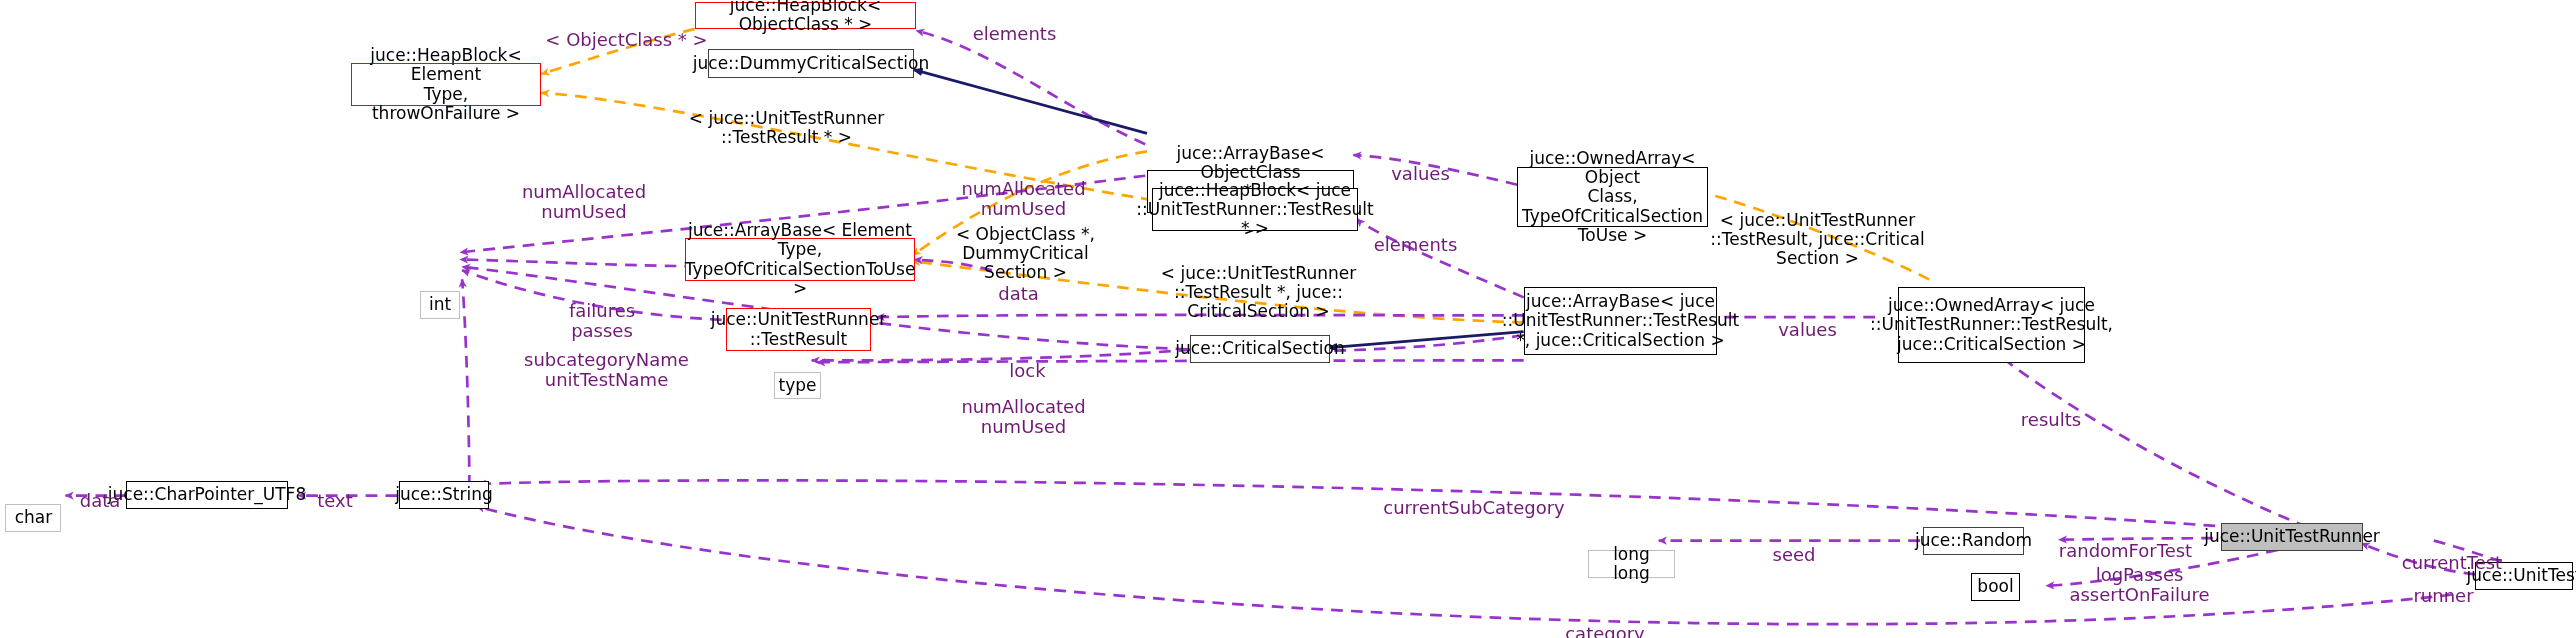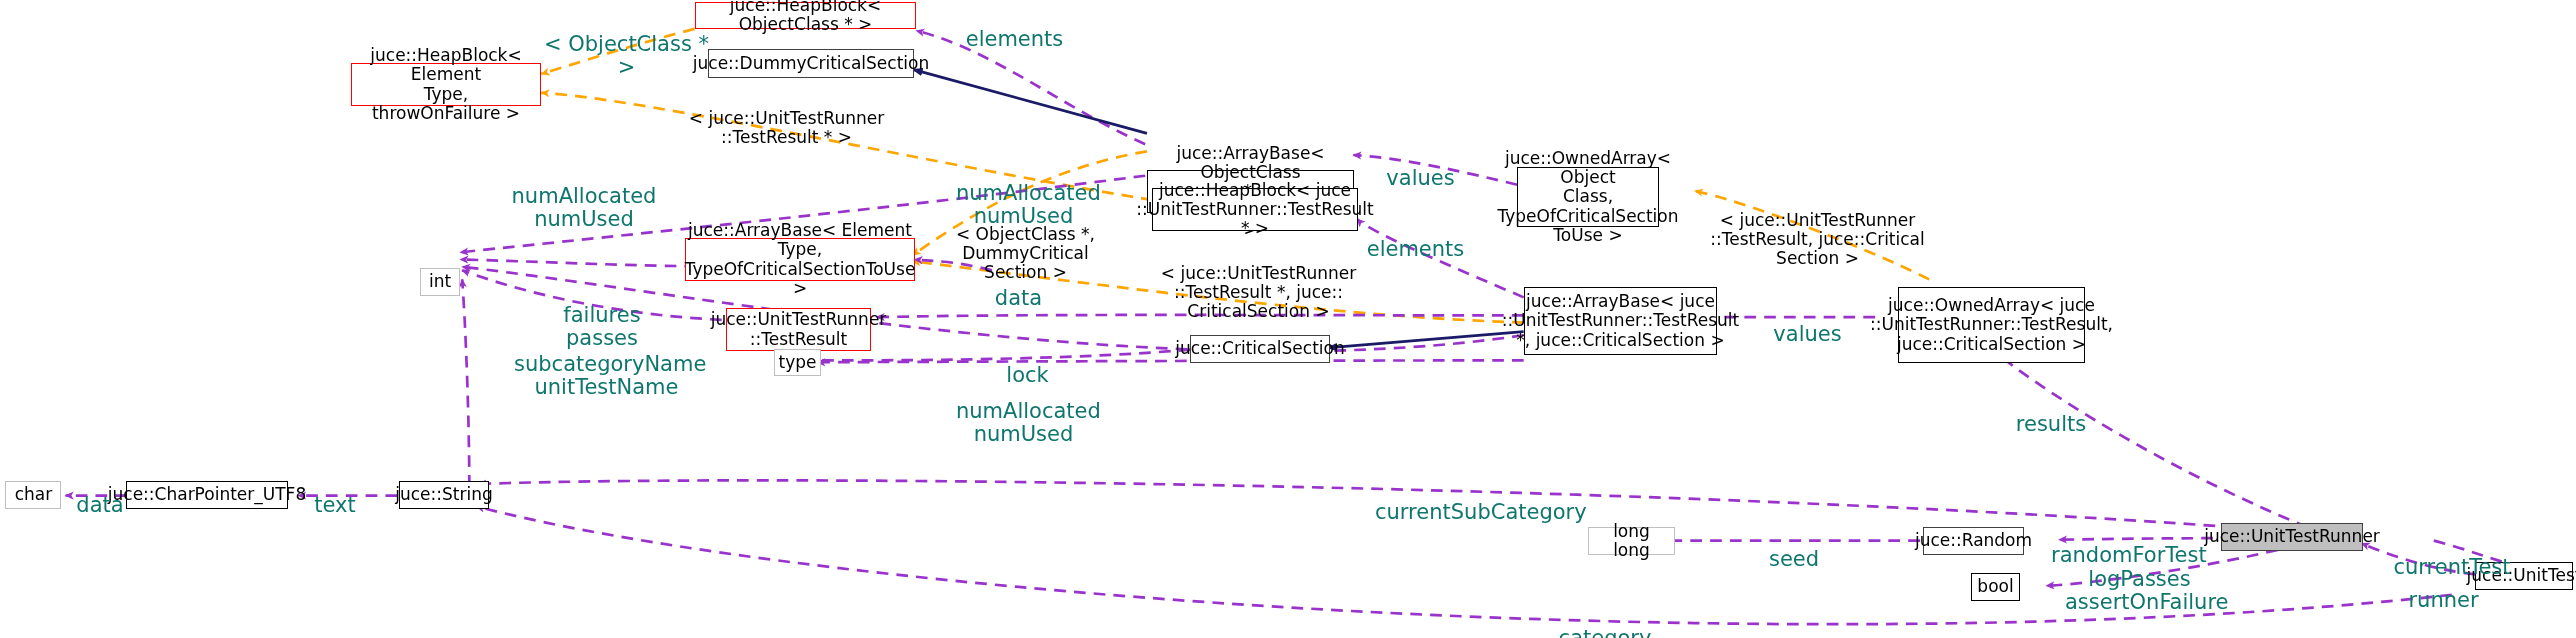--- a/index.html
+++ b/index.html
@@ -33,28 +33,28 @@
     line-height: 1.12;
     color: #000000;
     background: #ffffff;
     white-space: pre-line;
     padding: 1.8px 6.3px;
   }
   
   .b-red    { border: 1.8px solid #ff0000; }
   .b-black  { border: 1.8px solid #000000; }
   .b-dark   { border: 1.8px solid #404040; }
-  .b-gray   { border: 1.8px solid #bfbfbf; }
+  .b-gray   { border: 1.8px solid #bfbfbf; margin-top: 23px; }
   .b-center { border: 1.8px solid #404040; background: #bfbfbf; }
 
   .edge-label {
     position: absolute;
-    font-size: 21px;
+    font-size: 18px;
     line-height: 1.1;
-    color: #0f766e;
+    color: #701a75;
     text-align: center;
     white-space: pre-line;
     background: transparent;
   }
   .tmpl-label {
     position: absolute;
     font-size: 17px;
     line-height: 1.12;
     color: #000000;
     text-align: center;
@@ -160,21 +160,21 @@
   <div class="node b-red" style="left:351px; top:63px; width:190px; height:43px;">
     <span>juce::HeapBlock&lt; Element
 Type, throwOnFailure &gt;</span>
   </div>
 
   <div class="node b-black" style="left:1147px; top:123px; width:207px; height:43px;margin-top:47px;">
     <span>juce::ArrayBase&lt; ObjectClass
 *, DummyCriticalSection &gt;</span>
   </div>
 
-  <div class="node b-black" style="left:1517px; top:167px; width:142px; height:60px;align-items:center;">
+  <div class="node b-black" style="left:1517px; top:167px; width:191px; height:60px;align-items:center;">
     <span>juce::OwnedArray&lt; Object
 Class, TypeOfCriticalSection
 ToUse &gt;</span>
   </div>
 
   <div class="node b-black" style="left:1152px; top:188px; width:206px; height:43px;">
     <span>juce::HeapBlock&lt; juce
 ::UnitTestRunner::TestResult * &gt;</span>
   </div>
 

